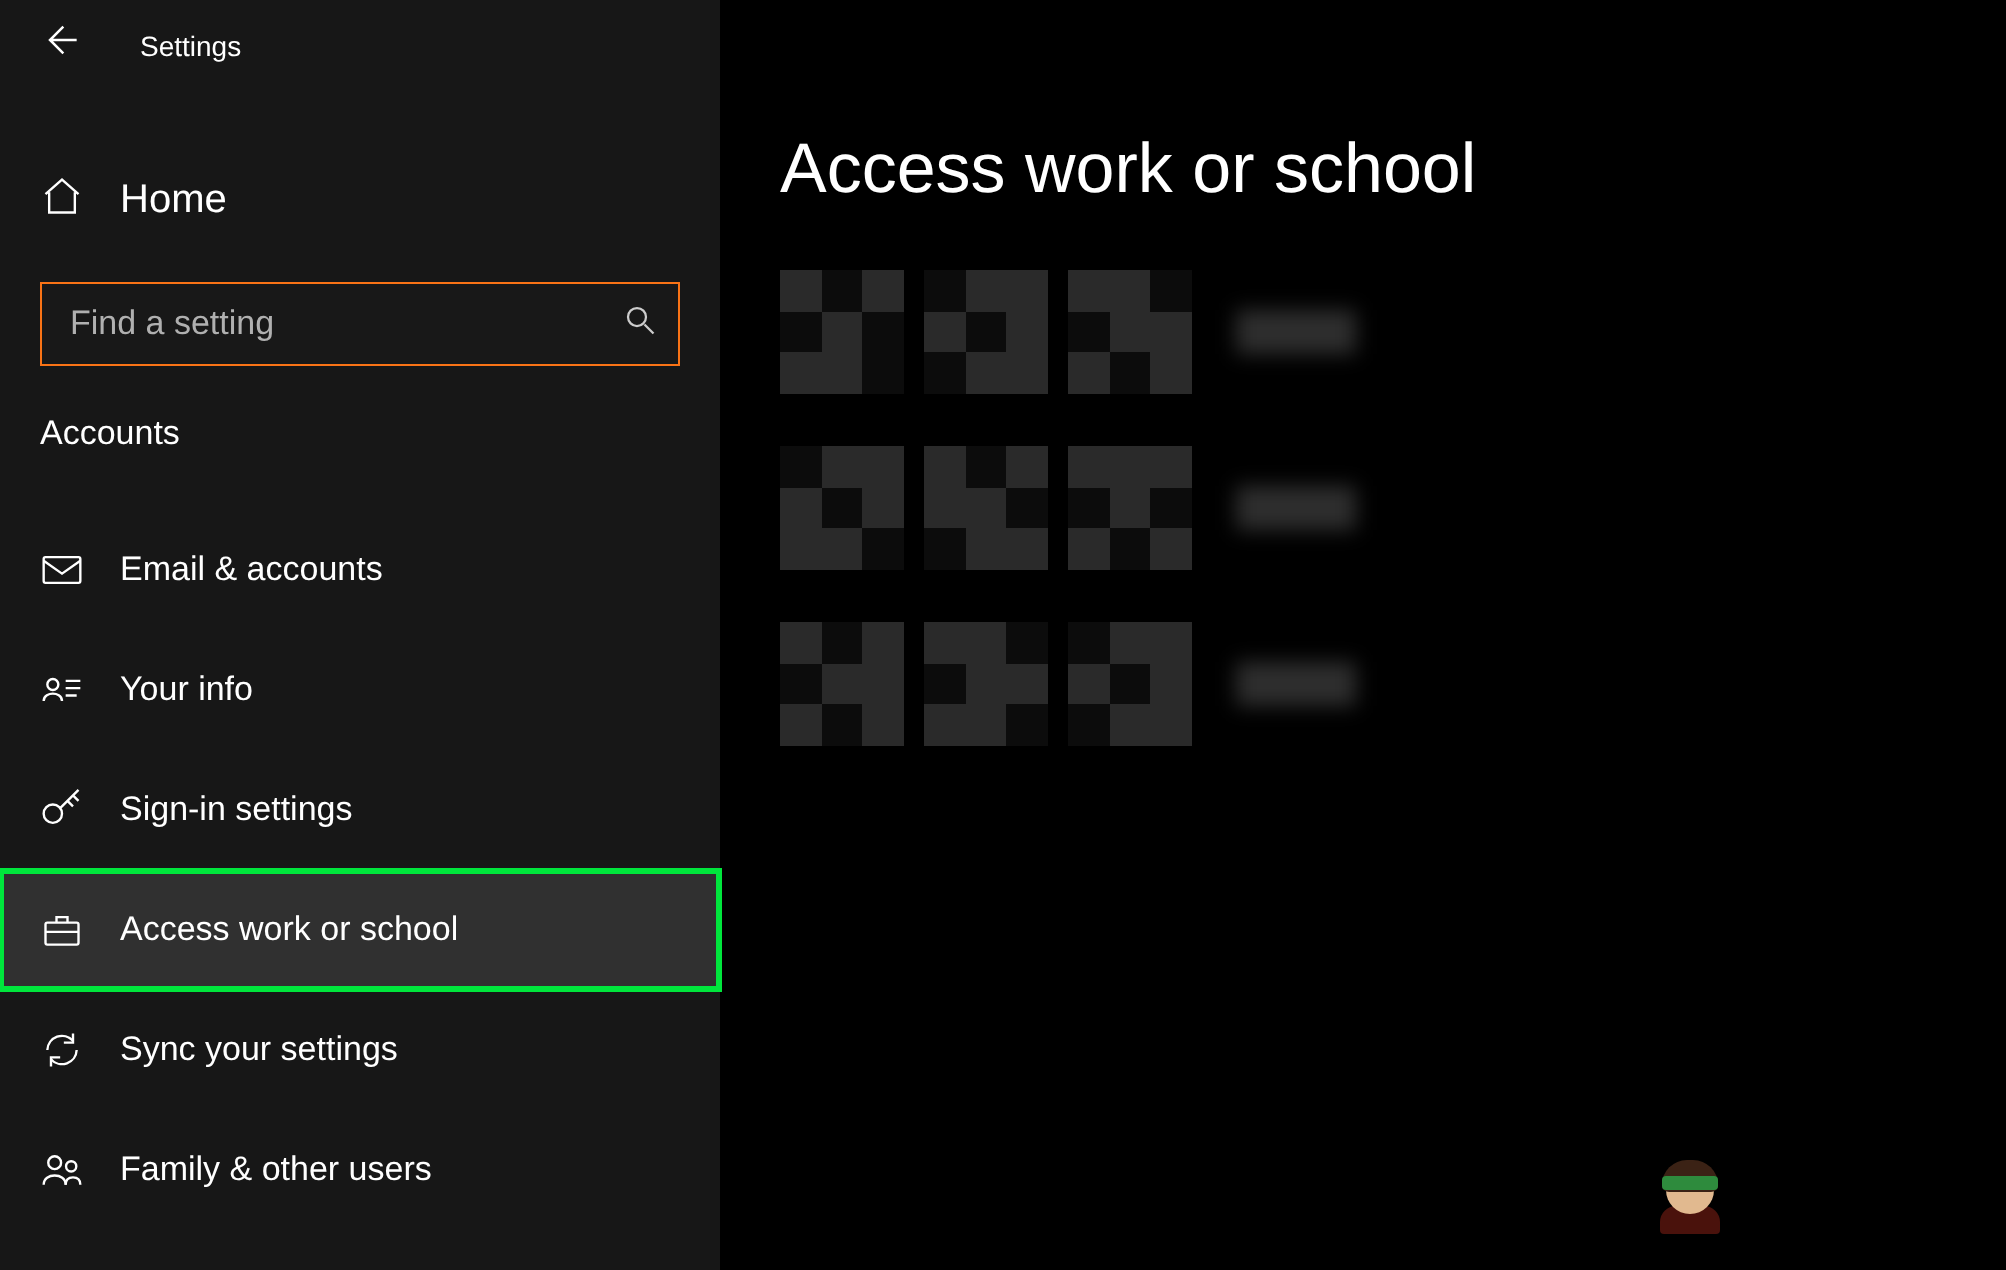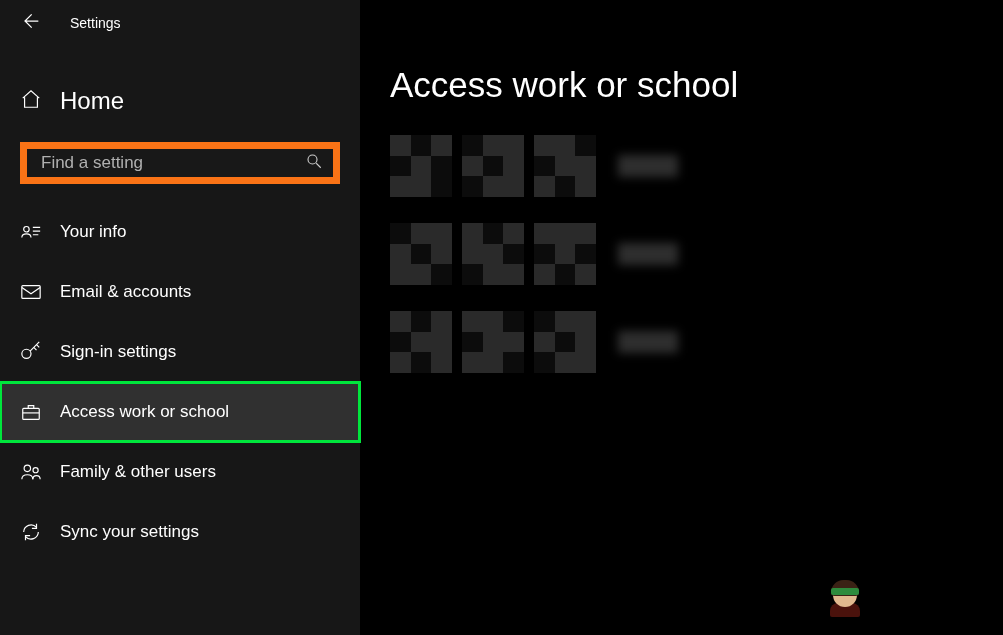--- a/index.html
+++ b/index.html
@@ -50,31 +50,31 @@
       cursor: pointer;
     }
     .home-row .icon svg {
       width: 22px;
       height: 22px;
       stroke: #fff;
       fill: none;
       stroke-width: 1.3;
     }
     .home-text {
-      font-size: 24px;
+      font-size: 20px;
       font-weight: 400;
     }
     .search-wrap {
       margin: 15px 20px 0 20px;
     }
     .search-box {
       display: flex;
       align-items: center;
       justify-content: space-between;
-      border: 7px solid #f97316;
+      border: 1px solid #f97316;
       background: #181818;
       height: 42px;
       padding: 0 10px 0 14px;
     }
     .search-box input {
       background: transparent;
       border: none;
       outline: none;
       color: #c9c9c9;
       font-size: 17px;
@@ -246,87 +246,88 @@
       <input type="text" placeholder="Find a setting" style="">
       <span class="search-icon">
         <svg viewBox="0 0 24 24">
             <circle cx="10" cy="10" r="6"></circle>
             <path d="M15 15 L21 21"></path>
           </svg>
       </span>
     </div>
   </div>
 
+  <div class="section-header">Accounts</div>
 
   <div class="nav-list">
+
+    <div class="nav-item">
+      <span class="nav-icon-wrap">
+        <svg viewBox="0 0 24 24">
+            <rect x="2" y="5" width="20" height="14" rx="1"></rect>
+            <path d="M2 7l10 7 10-7"></path>
+          </svg>
+      </span>
+      <span class="nav-label">Email &amp; accounts</span>
+    </div>
 
     <div class="nav-item">
       <span class="nav-icon-wrap">
         <svg viewBox="0 0 24 24">
             <circle cx="7" cy="9" r="3"></circle>
             <path d="M2 18c0-3 3-4 5-4s5 1 5 4"></path>
             <path d="M14 7h8M14 11h8M14 15h6"></path>
           </svg>
       </span>
       <span class="nav-label">Your info</span>
     </div>
 
     <div class="nav-item">
       <span class="nav-icon-wrap">
         <svg viewBox="0 0 24 24">
-            <rect x="2" y="5" width="20" height="14" rx="1"></rect>
-            <path d="M2 7l10 7 10-7"></path>
-          </svg>
-      </span>
-      <span class="nav-label">Email &amp; accounts</span>
-    </div>
-
-    <div class="nav-item">
-      <span class="nav-icon-wrap">
-        <svg viewBox="0 0 24 24">
             <circle cx="7" cy="14" r="5"></circle>
             <path d="M11 11 L21 1 M18 4l3 3 M15 7l3 3"></path>
           </svg>
       </span>
       <span class="nav-label">Sign-in settings</span>
     </div>
 
     <div class="nav-item selected">
       <span class="nav-icon-wrap">
         <svg viewBox="0 0 24 24">
             <rect x="3" y="8" width="18" height="12" rx="1"></rect>
             <path d="M3 13h18"></path>
             <path d="M9 8V5h6v3"></path>
           </svg>
       </span>
       <span class="nav-label">Access work or school</span>
+    </div>
+
+    <div class="nav-item">
+      <span class="nav-icon-wrap">
+        <svg viewBox="0 0 24 24">
+            <path d="M4 12a8 8 0 0 1 14-5"></path>
+            <path d="M20 12a8 8 0 0 1-14 5"></path>
+            <path d="M18 3v5h-5"></path>
+            <path d="M6 21v-5h5"></path>
+          </svg>
+      </span>
+      <span class="nav-label">Sync your settings</span>
     </div>
 
     <div class="nav-item">
       <span class="nav-icon-wrap">
         <svg viewBox="0 0 24 24">
             <circle cx="8" cy="8" r="3.5"></circle>
             <circle cx="17" cy="10" r="2.8"></circle>
             <path d="M2 20c0-3.5 3-5 6-5s6 1.5 6 5"></path>
             <path d="M14 20c0-2.5 1.5-4 4-4s4 1.5 4 4"></path>
           </svg>
       </span>
       <span class="nav-label">Family &amp; other users</span>
-    </div>
-
-    <div class="nav-item">
-      <span class="nav-icon-wrap">
-        <svg viewBox="0 0 24 24">
-            <path d="M4 12a8 8 0 0 1 14-5"></path>
-            <path d="M20 12a8 8 0 0 1-14 5"></path>
-            <path d="M18 3v5h-5"></path>
-            <path d="M6 21v-5h5"></path>
-          </svg>
-      </span>
-      <span class="nav-label">Sync your settings</span>
     </div>
 
   </div>
 </div>
 
 <div class="main-pane">
   <h1 class="page-title">Access work or school</h1>
 
   <div class="account-list">
     <div class="account-row">

